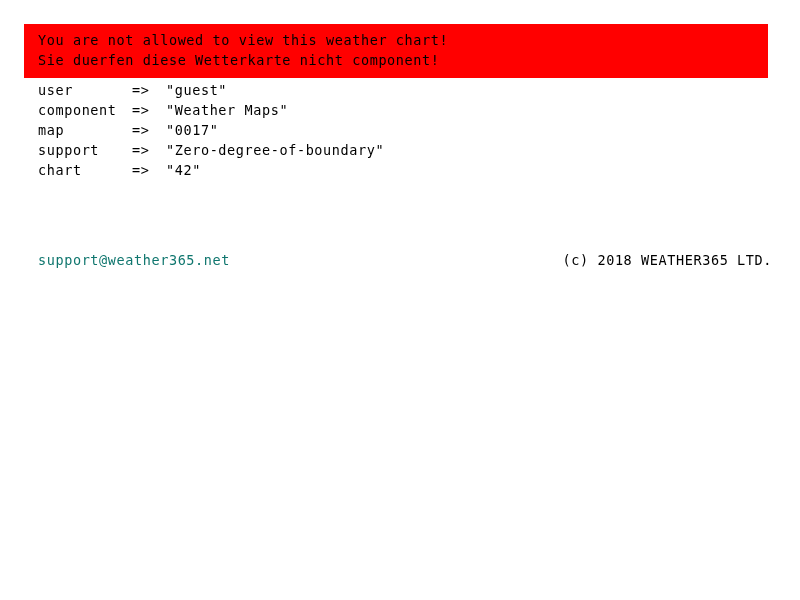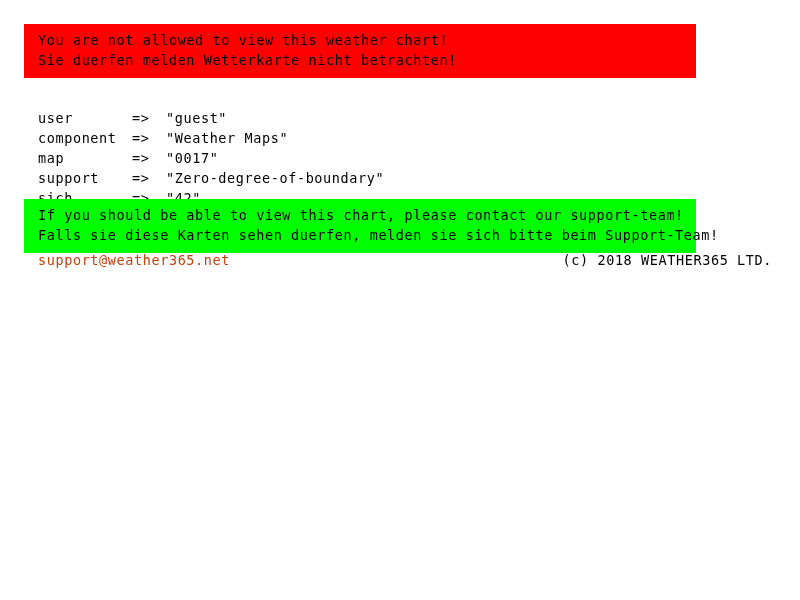--- a/index.html
+++ b/index.html
@@ -21,21 +21,21 @@
     position: absolute;
     left: 0;
     top: 0;
     width: 800px;
     height: 600px;
   }
 
   .banner {
     position: absolute;
     left: 24px;
-    width: 672px;
+    width: 744px;
     box-sizing: border-box;
     padding: 6px 20px 8px 14px;
   }
   .banner.error {
     top: 24px;
     background: #ff0000;
   }
   .banner.notice {
     top: 199px;
     background: #00ff00;
@@ -59,21 +59,20 @@
     height: 20px;
     line-height: 20px;
     white-space: pre;
     letter-spacing: 0.6px;
     font-size: 13.5px;
   }
   .param-key {
     display: inline-block;
     width: 94px;
     flex: 0 0 94px;
-    margin-top: 28px;
   }
   .param-arrow {
     display: inline-block;
     width: 34px;
     flex: 0 0 34px;
   }
   .param-val {
     display: inline-block;
   }
 
@@ -84,32 +83,32 @@
     width: 734px;
     display: flex;
     justify-content: space-between;
     align-items: baseline;
     font-size: 13.5px;
     line-height: 20px;
     letter-spacing: 0.6px;
     white-space: pre;
   }
   .footer a {
-    color: #c2410c;
+    color: #0f766e;
     text-decoration: none;
   }
 </style>
 </head>
 <body>
 
 <div class="page">
 
   <div class="banner error">
     <div class="line">You are not allowed to view this weather chart!</div>
-    <div class="line">Sie duerfen melden Wetterkarte nicht betrachten!</div>
+    <div class="line">Sie duerfen diese Wetterkarte nicht component!</div>
   </div>
 
   <div class="params">
 
     <div class="param-row">
       <span class="param-key">user</span>
       <span class="param-arrow">=&gt;</span>
       <span class="param-val">"guest"</span>
     </div>
 
@@ -125,30 +124,26 @@
       <span class="param-val">"0017"</span>
     </div>
 
     <div class="param-row">
       <span class="param-key">support</span>
       <span class="param-arrow">=&gt;</span>
       <span class="param-val">"Zero-degree-of-boundary"</span>
     </div>
 
     <div class="param-row">
-      <span class="param-key">sich</span>
+      <span class="param-key">chart</span>
       <span class="param-arrow">=&gt;</span>
       <span class="param-val">"42"</span>
     </div>
 
   </div>
 
-  <div class="banner notice">
-    <div class="line">If you should be able to view this chart, please contact our support-team!</div>
-    <div class="line">Falls sie diese Karten sehen duerfen, melden sie sich bitte beim Support-Team!</div>
-  </div>
 
   <div class="footer">
     <a class="support-email" href="#">support@weather365.net</a>
     <span class="copyright">(c) 2018 WEATHER365 LTD.</span>
   </div>
 
 </div>
 
 </body></html>

